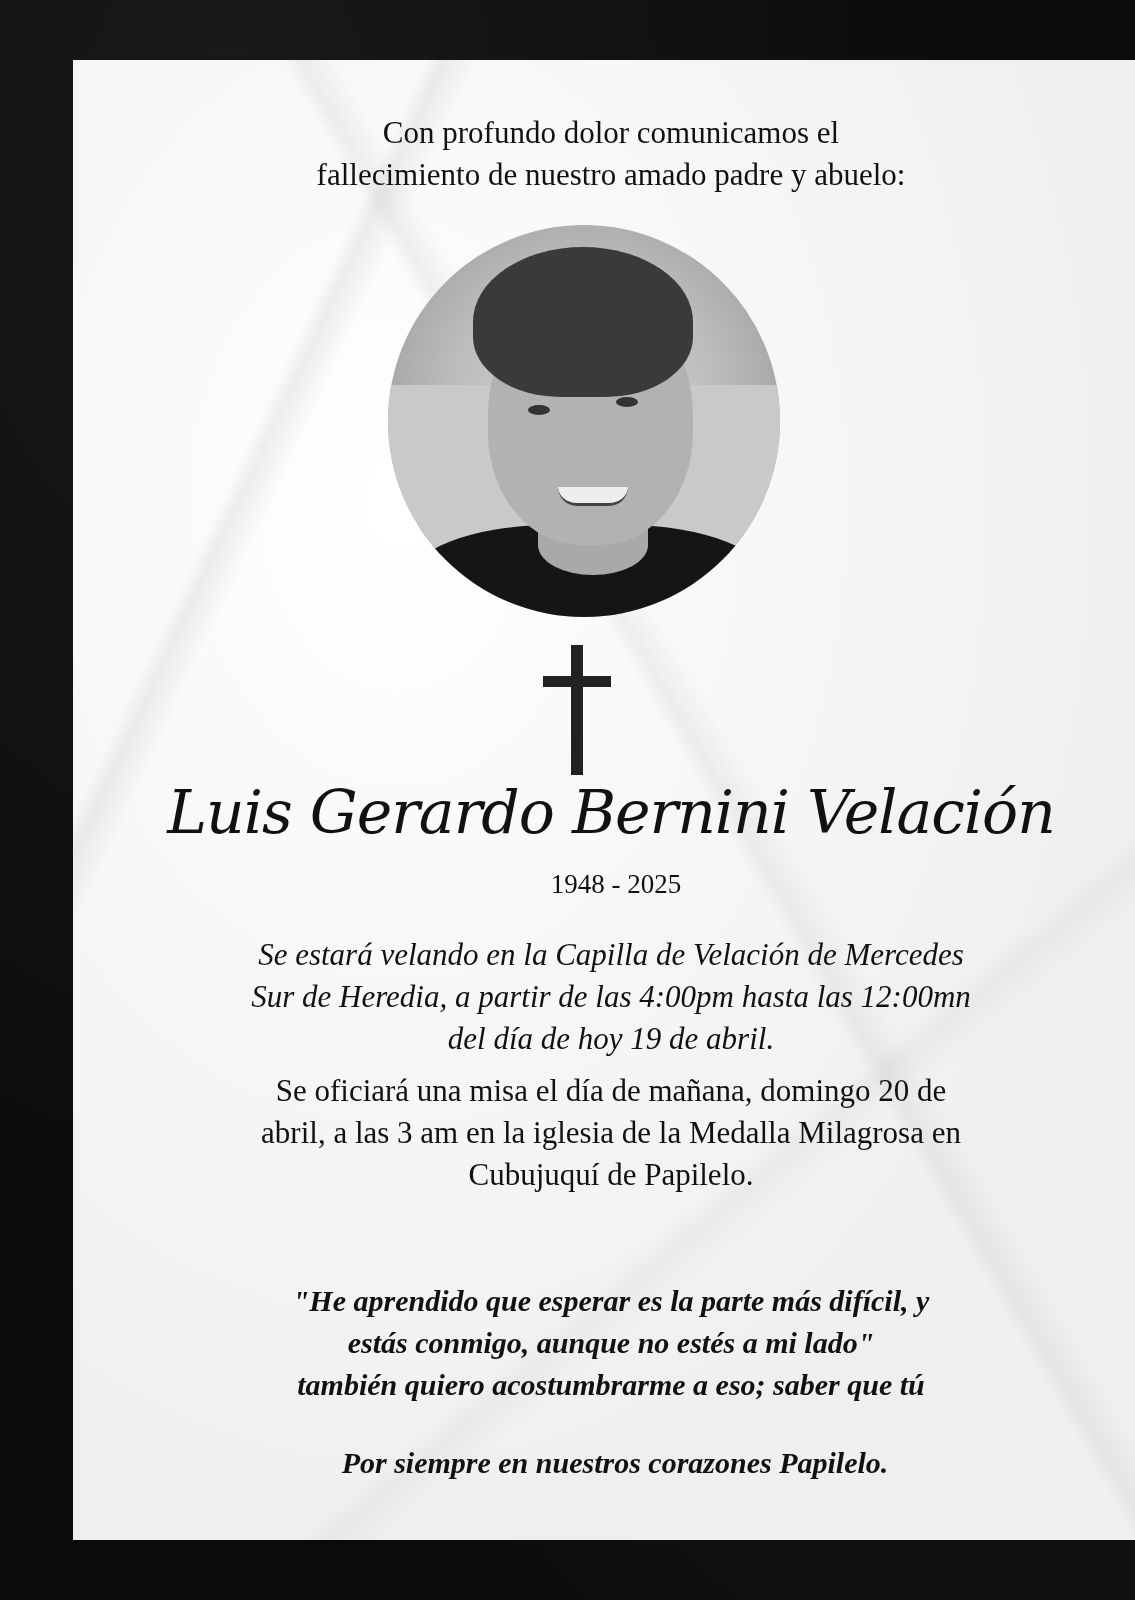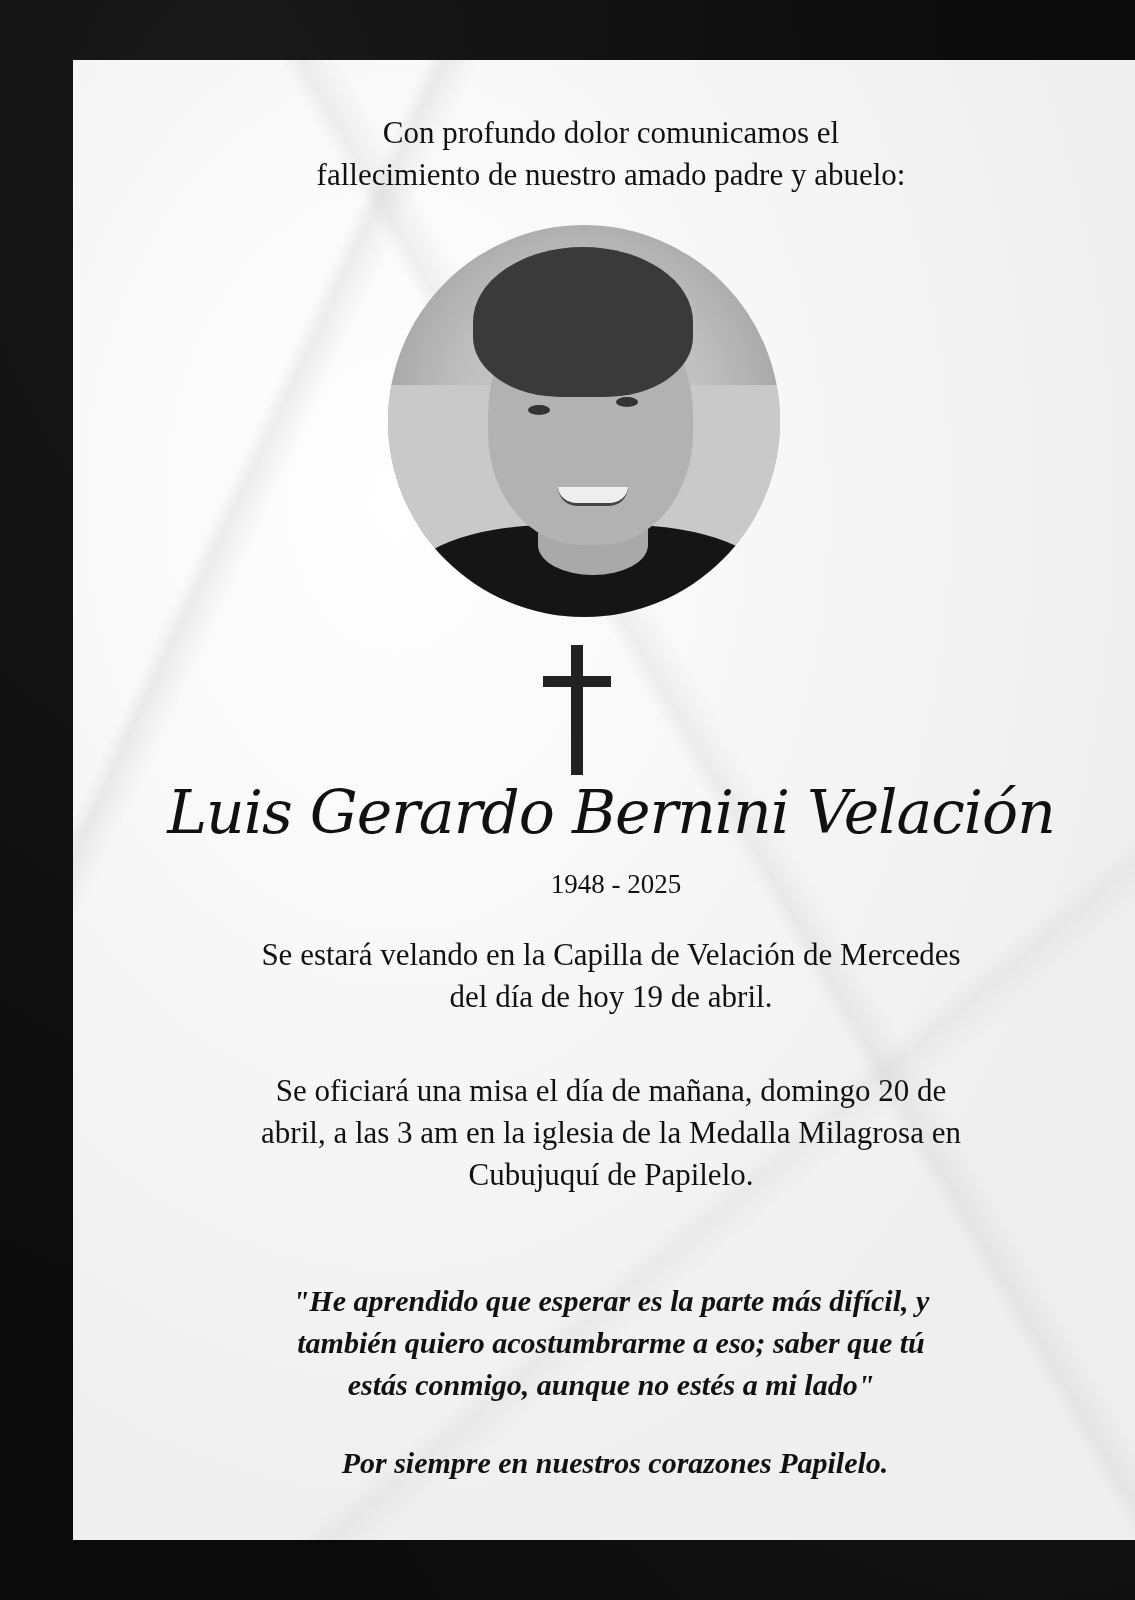--- a/index.html
+++ b/index.html
@@ -49,21 +49,21 @@
     font-size: 60px; line-height: 80px; letter-spacing: -1px;
   }
   .years {
     position: absolute; top: 808px; left: 10px; right: 0;
     font-size: 27px; line-height: 32px;
   }
   .para {
     position: absolute; left: 20px; right: 20px;
     font-size: 31px; line-height: 42px;
   }
-  .p1 { top: 874px; }
+  .p1 { top: 874px; font-style: italic; }
   .p2 { top: 1010px; }
   .quote {
     position: absolute; left: 40px; right: 40px; top: 1220px;
     font-style: italic; font-weight: bold;
     font-size: 30px; line-height: 42px;
   }
   .closing {
     position: absolute; left: 8px; right: 0; top: 1382px;
     font-style: italic; font-weight: bold;
     font-size: 30px; line-height: 42px; text-align: center;
@@ -93,29 +93,30 @@
   <div class="cross">
     <div class="v"></div>
       <div class="h"></div>
   </div>
 
   <div class="name">Luis Gerardo Bernini Velación</div>
   <div class="years">1948 - 2025</div>
 
   <div class="para p1">
     <span class="line">Se estará velando en la Capilla de Velación de Mercedes</span>
+    <span class="line">Sur de Heredia, a partir de las 4:00pm hasta las 12:00mn</span>
     <span class="line">del día de hoy 19 de abril.</span>
   </div>
 
   <div class="para p2">
     <span class="line">Se oficiará una misa el día de mañana, domingo 20 de</span>
     <span class="line">abril, a las 3 am en la iglesia de la Medalla Milagrosa en</span>
     <span class="line">Cubujuquí de Papilelo.</span>
   </div>
 
   <div class="quote">
     <span class="line">"He aprendido que esperar es la parte más difícil, y</span>
+    <span class="line">estás conmigo, aunque no estés a mi lado"</span>
     <span class="line">también quiero acostumbrarme a eso; saber que tú</span>
-    <span class="line">estás conmigo, aunque no estés a mi lado"</span>
   </div>
 
   <div class="closing">Por siempre en nuestros corazones Papilelo.</div>
 </div>
 
 </body></html>

